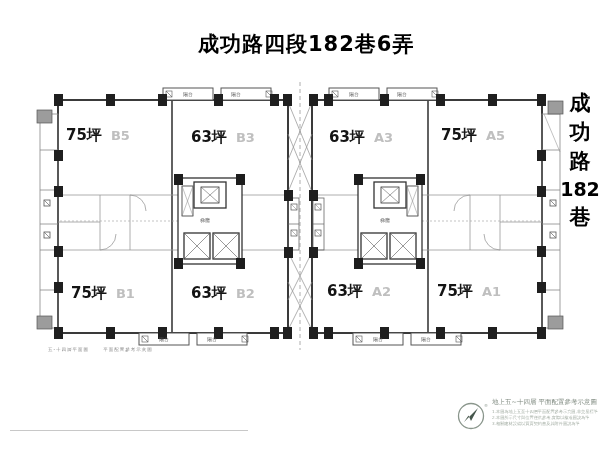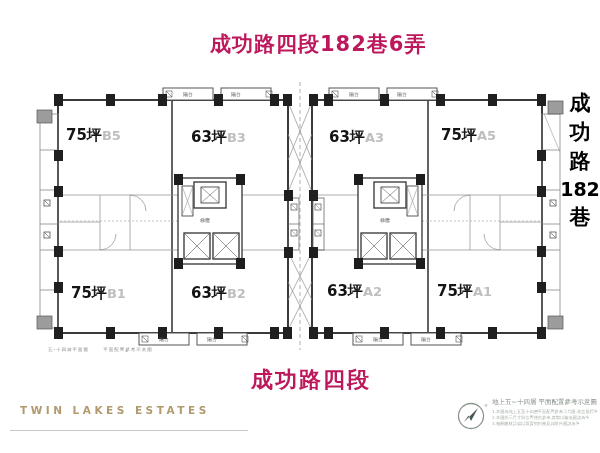--- a/index.html
+++ b/index.html
@@ -1,28 +1,28 @@
 <!DOCTYPE html>
 <html><head>
 <meta charset="utf-8">
 <style>
   html,body{margin:0;padding:0;background:#e8e8e8;}
   #canvas{
     position:relative;width:600px;height:453px;background:#ffffff;
     font-family:"DejaVu Sans","Liberation Sans",sans-serif;overflow:hidden;
   }
   .abs{position:absolute;}
-  .road{color:#be185d;font-weight:bold;white-space:nowrap;margin-left:12px;}
+  .road{color:#000000;font-weight:bold;white-space:nowrap;}
   #road-top{left:198px;top:30px;font-size:21px;letter-spacing:1px;}
   #road-bottom{left:239px;top:365px;font-size:22px;letter-spacing:2px;}
   #road-right{left:561px;top:90px;width:38px;display:flex;flex-direction:column;
     align-items:center;gap:3px;font-weight:bold;color:#000;}
   #road-right .rr-char{font-size:21px;line-height:26px;}
   #road-right .rr-num{font-size:19px;line-height:24px;letter-spacing:0;}
-  .unit-label{display:flex;align-items:baseline;white-space:nowrap;}
+  .unit-label{display:flex;align-items:baseline;gap:9px;white-space:nowrap;}
   .unit-label .area{font-size:15px;font-weight:bold;color:#141414;}
   .unit-label .code{font-size:13px;color:#bfbfbf;font-weight:700;}
   .tiny{font-size:5px;color:#555;line-height:6px;white-space:nowrap;}
   .micro{font-size:4.5px;color:#8a8a8a;white-space:nowrap;letter-spacing:1px;}
   #brand{left:20px;top:404px;font-size:10.5px;letter-spacing:3.5px;color:#b09a6e;
     font-weight:600;white-space:nowrap;}
   #brand-rule{left:10px;top:430px;width:238px;height:1px;background:#c8c8c8;}
   #legend-title{left:492px;top:398px;font-size:6.5px;font-weight:normal;color:#7d887e;
     white-space:nowrap;}
   #legend-notes{left:492px;top:409px;font-size:4.2px;line-height:5.8px;color:#a3ada3;}
@@ -241,21 +241,20 @@
   </svg>
 
   <div class="abs road" id="road-top">成功路四段182巷6弄</div>
   <div class="abs" id="road-right">
     <span class="rr-char">成</span>
     <span class="rr-char">功</span>
     <span class="rr-char">路</span>
     <span class="rr-num">182</span>
     <span class="rr-char">巷</span>
   </div>
-  <div class="abs road" id="road-bottom">成功路四段</div>
 
   <div class="abs unit-label" style="left:66px;top:126px">
     <span class="area">75坪</span>
     <span class="code">B5</span>
   </div>
   <div class="abs unit-label" style="left:191px;top:128px">
     <span class="area">63坪</span>
     <span class="code">B3</span>
   </div>
   <div class="abs unit-label" style="left:329px;top:128px">
@@ -292,21 +291,20 @@
   <div class="abs tiny" style="left:373px;top:336px">陽台</div>
   <div class="abs tiny" style="left:421px;top:336px">陽台</div>
   <div class="abs tiny" style="left:200px;top:217px">梯廳</div>
   <div class="abs tiny" style="left:380px;top:217px">梯廳</div>
 
   <div class="abs micro" style="left:48px;top:347px;display:flex;gap:14px">
     <span>五-十四層平面圖</span>
     <span>平面配置參考示意圖</span>
   </div>
 
-  <div class="abs" id="brand">TWIN LAKES ESTATES</div>
   <div class="abs" id="brand-rule"></div>
 
   <svg class="abs" style="left:456px;top:400px" width="32" height="32" viewBox="0 0 32 32">
     <circle cx="15" cy="16" r="12.5" fill="none" stroke="#8a968c" stroke-width="1.3"></circle>
     <path d="M8,22 L22,8 L15,21 L12.5,15.5 Z" fill="#46564c"></path>
     <text x="28" y="7" font-size="4" fill="#8a968c">®</text>
   </svg>
   <div class="abs" id="legend-title">地上五~十四層 平面配置參考示意圖</div>
   <div class="abs" id="legend-notes">
     <div>1.本圖為地上五至十四層平面配置參考示意圖,非交屋標準</div>

